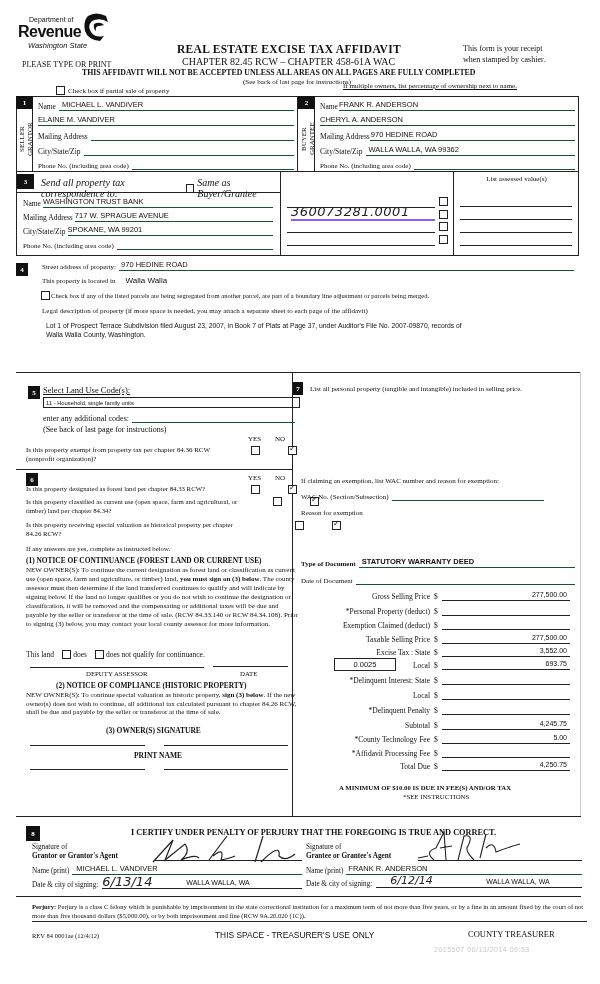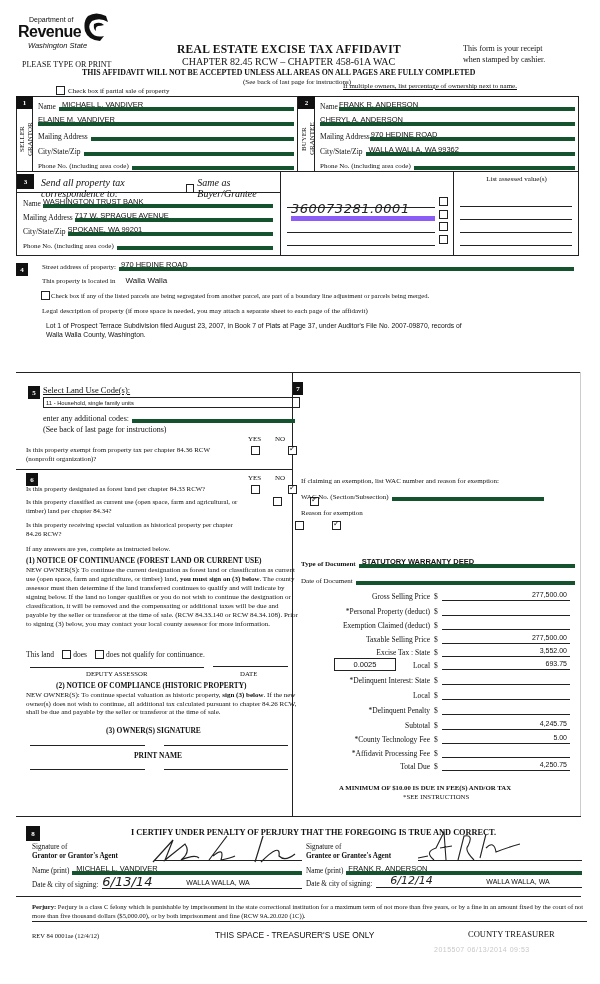--- a/index.html
+++ b/index.html
@@ -10,21 +10,21 @@
   .b { font-weight: bold; }
   .line { border-bottom: 1px solid #222; }
   .numbox { background: #111; color: #fff; font-size: 7px; font-weight: bold; width: 12px; height: 13px; display: flex; align-items: center; justify-content: center; font-family: "Liberation Serif", serif; }
   .cb { width: 9px; height: 9px; border: 1px solid #222; background: #fff; display: inline-block; position: relative; }
   .cb.checked::after { content: "✓"; position: absolute; left: 0; top: -3px; font-size: 8px; line-height: 10px; color: #111; }
   .fill { font-family: "Liberation Sans", sans-serif; font-size: 7.5px; color: #111; }
   .hand { font-family: "DejaVu Sans", sans-serif; font-style: italic; color: #222; }
   .vlabel { writing-mode: vertical-rl; transform: rotate(180deg); font-size: 7px; line-height: 8px; text-align: center; }
   .rowfield { position: absolute; display: flex; align-items: flex-end; font-size: 7.5px; }
   .rowfield .lbl { white-space: nowrap; }
-  .rowfield .val { flex: 1; border-bottom: 4px solid #14532d; margin-left: 3px; padding-left: 3px; height: 11px; line-height: 10px; }
+  .rowfield .val { flex: 1; border-bottom: 1px solid #14532d; margin-left: 3px; padding-left: 3px; height: 11px; line-height: 10px; }
   .money { position: absolute; display: flex; align-items: flex-end; font-size: 7.5px; }
   .money .lbl { width: 120px; text-align: right; white-space: nowrap; }
   .money .cur { width: 8px; }
   .money .val { width: 128px; border-bottom: 1px solid #222; text-align: right; height: 11px; line-height: 10px; padding-right: 3px; font-family: "Liberation Sans", sans-serif; font-size: 7px; }
 </style>
 </head>
 <body>
 
 <div class="abs" style="left:18px;top:10px;width:100px;height:44px;">
   <div class="abs sans" style="left:11px;top:6px;font-size:7px;">Department of</div>
@@ -131,21 +131,21 @@
     <span class="val fill"></span>
   </div>
 </div>
 
 <div class="abs" style="left:281px;top:172px;width:173px;height:84px;border-right:1px solid #222;border-bottom:1px solid #222;">
   <div class="abs" style="left:6px;top:23px;width:162px;height:13px;">
     <div class="abs" style="left:0;bottom:0;width:148px;border-bottom:1px solid #222;"><span class="hand"></span></div>
     <span class="cb abs" style="left:152px;top:2px;"></span>
   </div>
   <div class="abs" style="left:6px;top:36px;width:162px;height:13px;">
-    <div class="abs hand" style="left:4px;bottom:0;width:144px;border-bottom:5px solid #8b5cf6;font-size:13px;line-height:14px;letter-spacing:0.5px;">360073281.0001</div>
+    <div class="abs hand" style="left:4px;bottom:0;width:144px;border-bottom:2px solid #8b5cf6;font-size:13px;line-height:14px;letter-spacing:0.5px;">360073281.0001</div>
     <span class="cb abs" style="left:152px;top:2px;"></span>
   </div>
   <div class="abs" style="left:6px;top:48px;width:162px;height:13px;">
     <div class="abs" style="left:0;bottom:0;width:148px;border-bottom:1px solid #222;"><span></span></div>
     <span class="cb abs" style="left:152px;top:2px;"></span>
   </div>
   <div class="abs" style="left:6px;top:61px;width:162px;height:13px;">
     <div class="abs" style="left:0;bottom:0;width:148px;border-bottom:1px solid #222;"><span></span></div>
     <span class="cb abs" style="left:152px;top:2px;"></span>
   </div>
@@ -237,20 +237,21 @@
   <div class="abs b" style="left:90px;top:256px;font-size:7.5px;">(3)  OWNER(S) SIGNATURE</div>
   <div class="abs line" style="left:14px;top:275px;width:115px;"></div>
   <div class="abs line" style="left:148px;top:275px;width:124px;"></div>
   <div class="abs b" style="left:118px;top:281px;font-size:7.5px;">PRINT NAME</div>
   <div class="abs line" style="left:14px;top:299px;width:115px;"></div>
   <div class="abs line" style="left:148px;top:299px;width:124px;"></div>
 </div>
 
 <div class="abs" style="left:293px;top:380px;width:288px;height:436px;">
   <div class="numbox abs" style="left:0;top:2px;width:10px;">7</div>
+  <div class="abs" style="left:17px;top:3px;width:255px;font-size:7px;line-height:12px;">List all  personal property (tangible and intangible) included in selling price.</div>
   <div class="abs" style="left:17px;top:30px;width:260px;height:55px;"></div>
 
   <div class="abs" style="left:8px;top:97px;font-size:7px;">If claiming an exemption, list WAC number and reason for exemption:</div>
   <div class="rowfield" style="left:8px;top:110px;width:273px;font-size:7px;">
     <span class="lbl">WAC No. (Section/Subsection)</span>
     <span class="val" style="flex:none;width:152px;"></span>
   </div>
   <div class="abs" style="left:8px;top:129px;font-size:7px;">Reason for exemption</div>
   <div class="abs" style="left:8px;top:140px;width:270px;height:30px;"></div>
 

